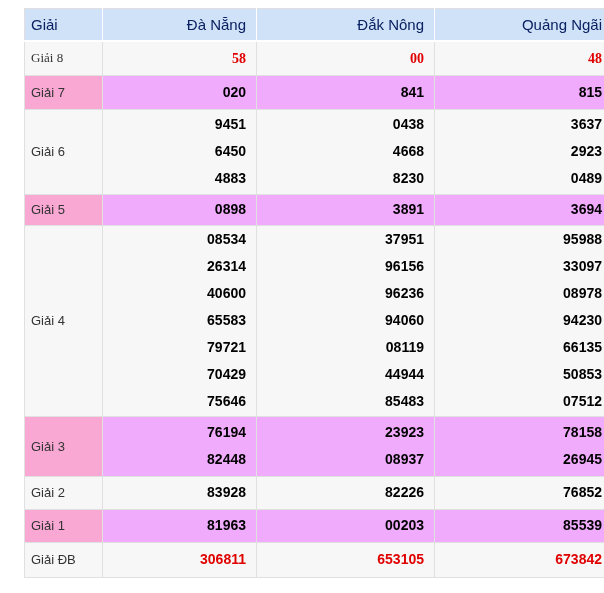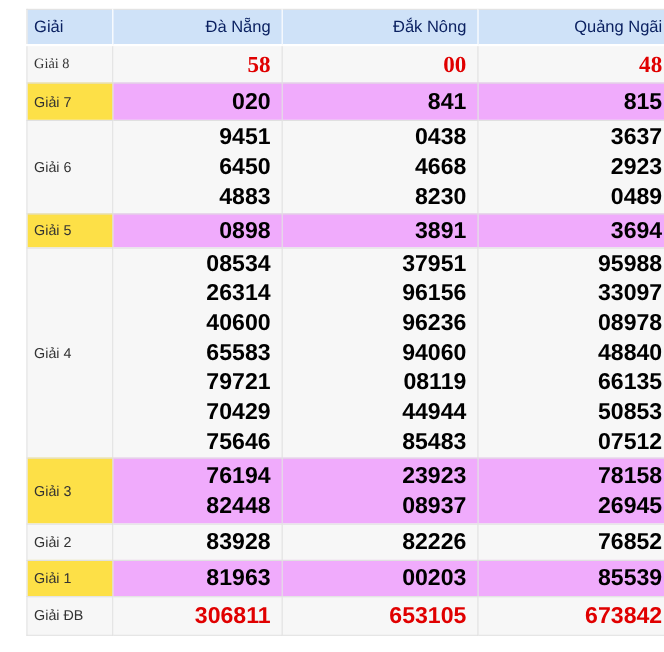--- a/index.html
+++ b/index.html
@@ -32,25 +32,25 @@
     height:31px;
     border-bottom:2px solid #ffffff;
     border-left-color:#ffffff;border-right-color:#ffffff;
   }
   thead th.corner{text-align:left;padding-left:6px;border-left-color:var(--border);}
   thead th.prov{text-align:right;padding-right:10px;}
   thead th:last-child{border-right-color:var(--border);}
   td.label-cell{
     text-align:left;padding-left:6px;
     font-size:13px;color:var(--label-text);
-    background:#fde047;
+    background:#f9a8d4;
   }
   td.num-cell{text-align:right;padding-right:10px;background:#f0abfc;}
   .num-line{
-    font-size:21px;font-weight:700;color:#000000;
+    font-size:14px;font-weight:700;color:#000000;
     line-height:27px;white-space:nowrap;
   }
   tr.stripe td{background:var(--stripe);}
   td.red .num-line{color:var(--red);}
   
   tbody tr:nth-child(1){height:34px;font-family:Liberation Serif, serif;}
   tbody tr:nth-child(2){height:34px;}
   tbody tr:nth-child(3){height:85px;}
   tbody tr:nth-child(4){height:31px;}
   tbody tr:nth-child(5){height:191px;}
@@ -150,21 +150,21 @@
             <div class="num-line">96236</div>
             <div class="num-line">94060</div>
             <div class="num-line">08119</div>
             <div class="num-line">44944</div>
             <div class="num-line">85483</div>
           </td>
           <td class="num-cell">
             <div class="num-line">95988</div>
             <div class="num-line">33097</div>
             <div class="num-line">08978</div>
-            <div class="num-line">48840</div>
+            <div class="num-line">94230</div>
             <div class="num-line">66135</div>
             <div class="num-line">50853</div>
             <div class="num-line">07512</div>
           </td>
         </tr>
         <tr>
           <td class="label-cell">Giải 3</td>
           <td class="num-cell">
             <div class="num-line">76194</div>
             <div class="num-line">82448</div>

